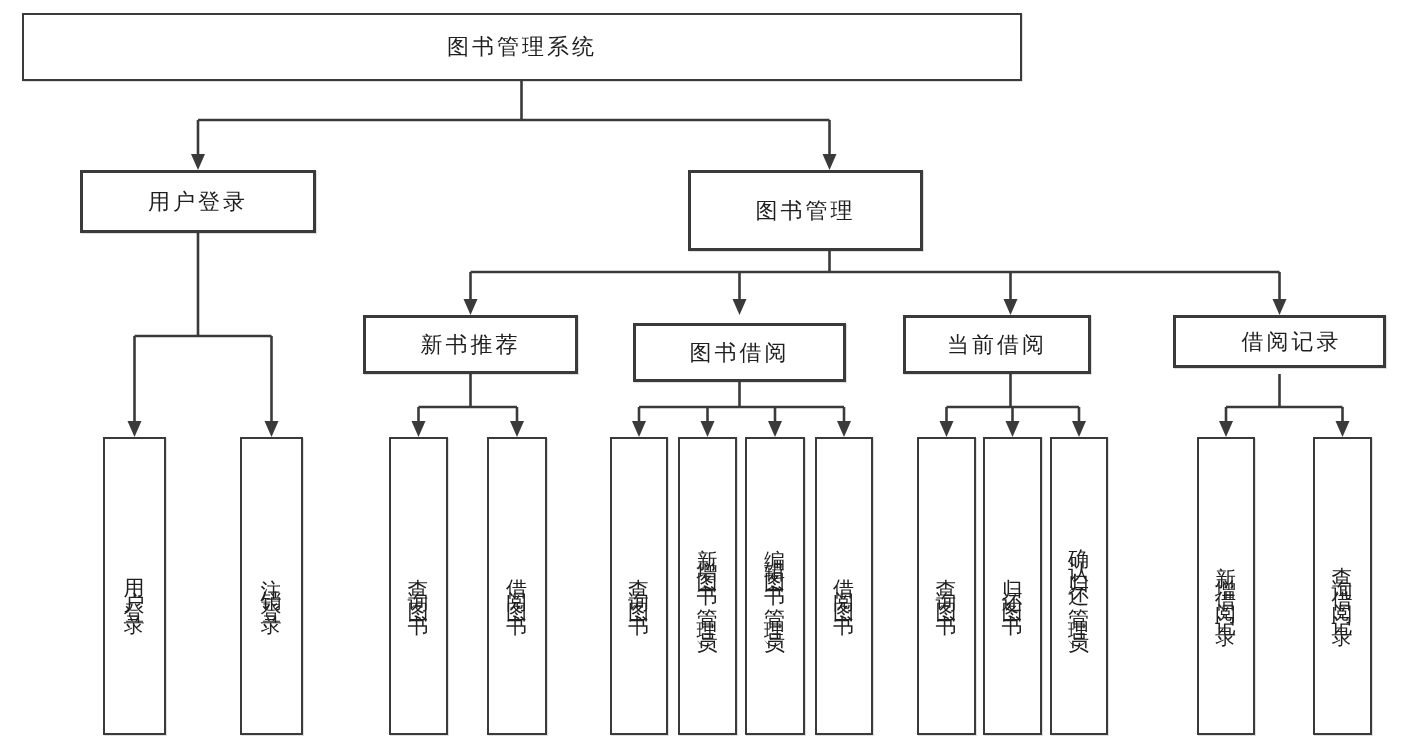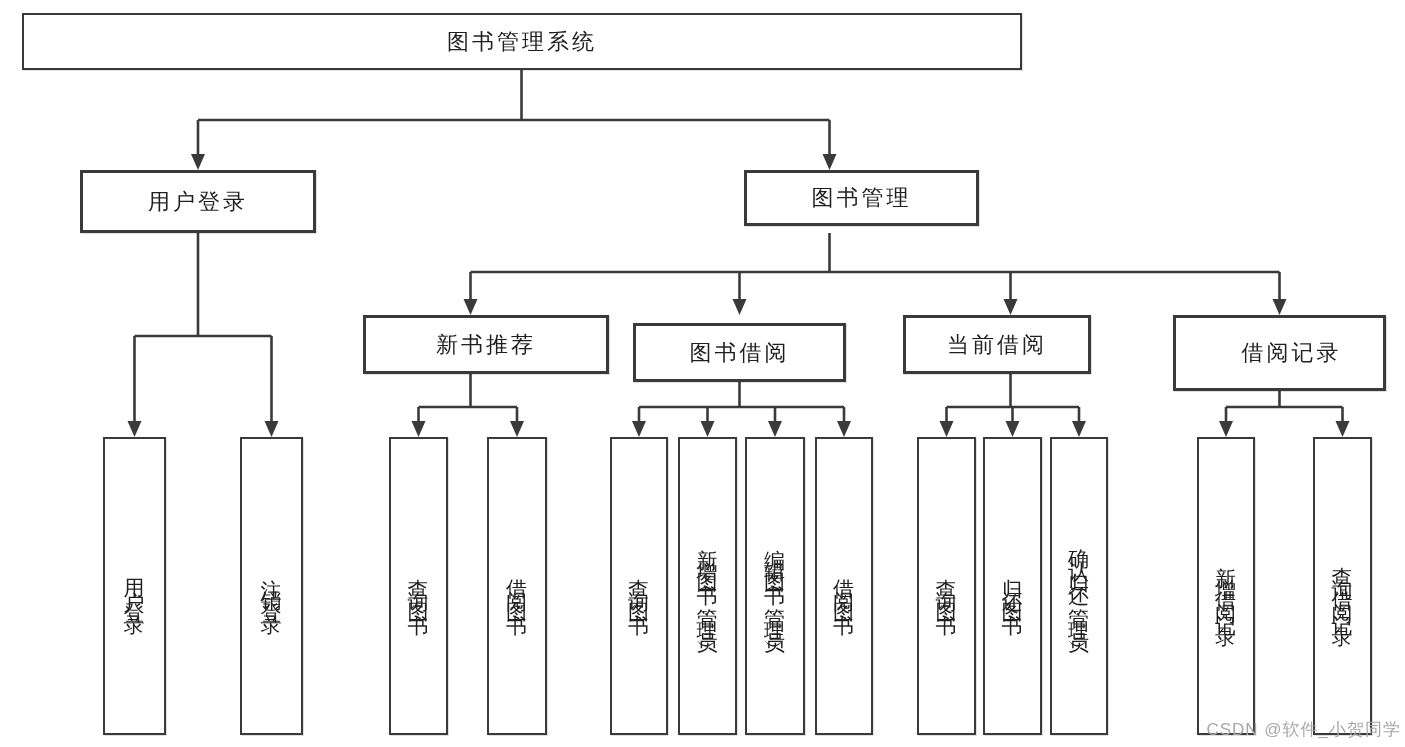--- a/index.html
+++ b/index.html
@@ -49,27 +49,27 @@
   .leaf { top: 437px; height: 298px; }
   .vlabel {
     writing-mode: vertical-lr;
     font-size: 21px;
     line-height: 1;
     letter-spacing: 12px;
     color: var(--text);
     white-space: nowrap;
   }
   
-  .n-root    { left: 22px;  top: 13px;  width: 1000px; height: 57px; }
+  .n-root    { left: 22px;  top: 13px;  width: 1000px; height: 68px; }
   .n-login   { left: 80px;  top: 170px; width: 236px;  height: 63px; }
-  .n-mgmt    { left: 744px; top: 170px; width: 235px;  height: 56px; }
-  .n-rec     { left: 363px; top: 315px; width: 246px;  height: 59px; }
+  .n-mgmt    { left: 688px; top: 170px; width: 235px;  height: 81px; }
+  .n-rec     { left: 363px; top: 315px; width: 215px;  height: 59px; }
   .n-borrow  { left: 633px; top: 323px; width: 213px;  height: 59px; }
   .n-current { left: 903px; top: 315px; width: 188px;  height: 59px; }
-  .n-records { left: 1173px;top: 315px; width: 213px;  height: 76px; padding-left: 24px; }
+  .n-records { left: 1173px;top: 315px; width: 213px;  height: 53px; padding-left: 24px; }
   .l1  { left: 103px;  width: 63px; }
   .l2  { left: 240px;  width: 63px; }
   .l3  { left: 389px;  width: 59px; }
   .l4  { left: 487px;  width: 60px; }
   .l5  { left: 610px;  width: 58px; }
   .l6  { left: 678px;  width: 59px; }
   .l7  { left: 745px;  width: 60px; }
   .l8  { left: 815px;  width: 58px; }
   .l9  { left: 917px;  width: 59px; }
   .l10 { left: 983px;  width: 59px; }
@@ -227,14 +227,13 @@
     <span class="vlabel">确认归还（管理员）</span>
   </div>
 
   <div class="box leaf l12">
     <span class="vlabel">新增借阅记录</span>
   </div>
   <div class="box leaf l13">
     <span class="vlabel">查询借阅记录</span>
   </div>
 
-  <div class="watermark">CSDN @软件_小贺同学</div>
 </div>
 
 </body></html>

